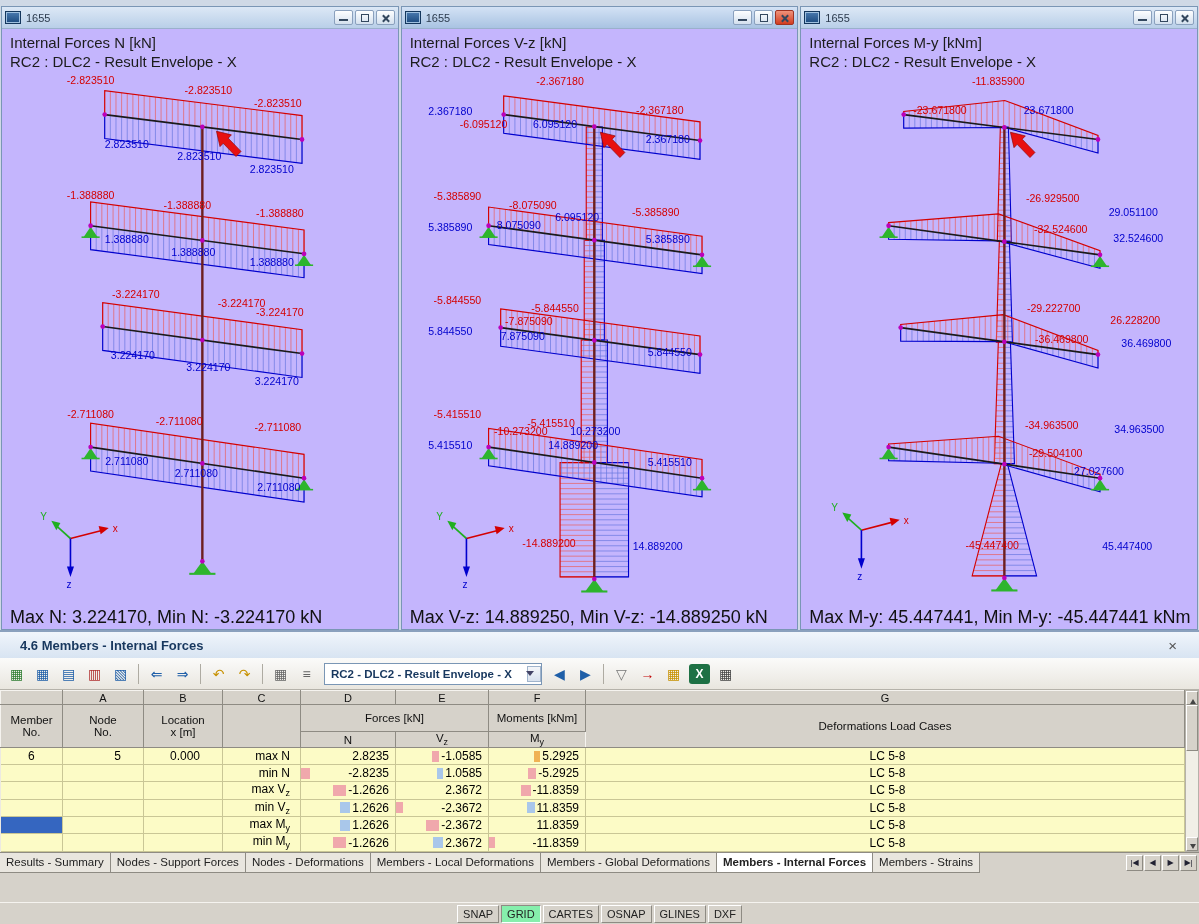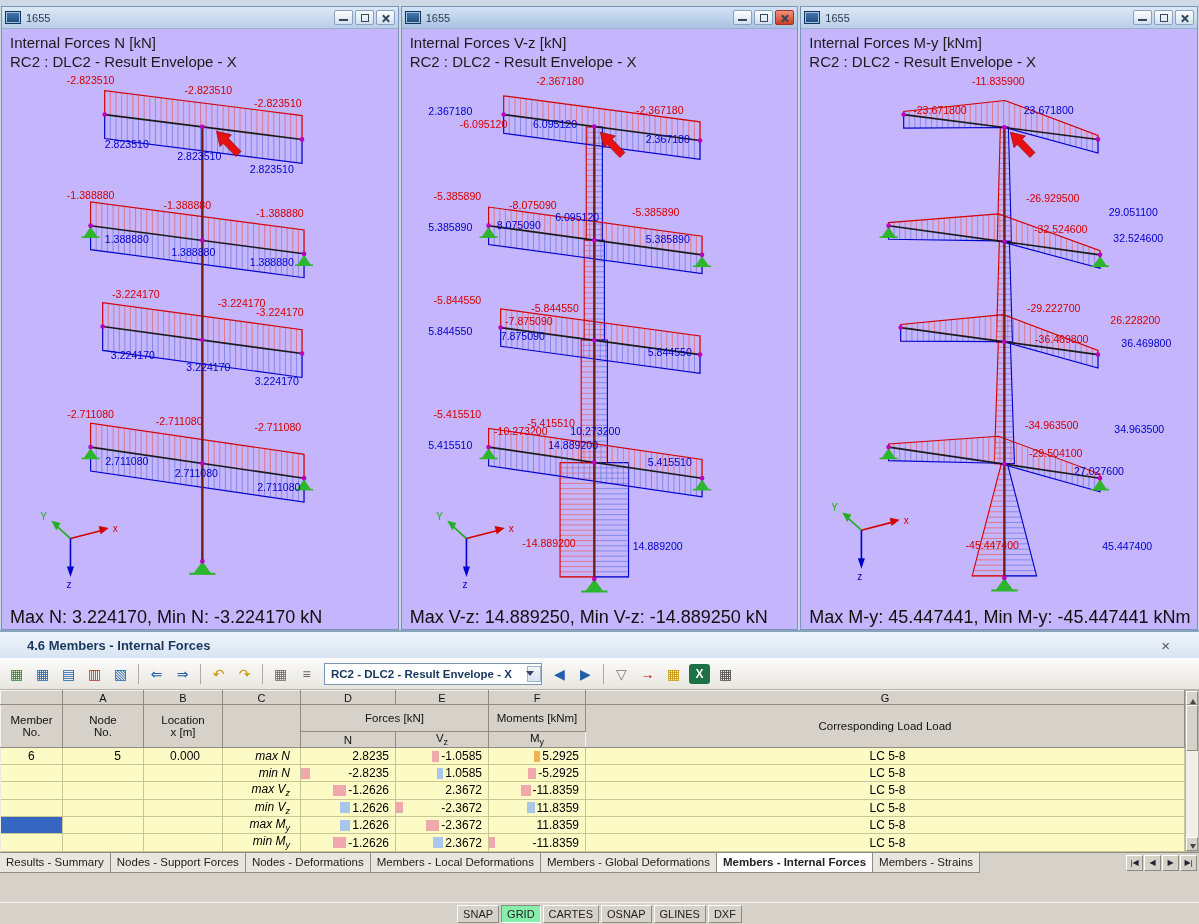--- a/index.html
+++ b/index.html
@@ -23,21 +23,21 @@
   .tbtn.close-active{background:linear-gradient(#f0937b,#d23c1f);border-color:#a03322;}
   .win-head{padding:5px 8px 0 8px;flex:0 0 44px;}
   .win-head .h1,.win-head .h2{font-size:15px;color:#1c1c1c;line-height:1.25;}
   .canvas{flex:1;position:relative;min-height:0;}
   .canvas svg{position:absolute;inset:0;width:100%;height:100%;}
   svg text{font-family:"Liberation Sans",sans-serif;}
   .win-status{font-size:18px;color:#111;padding:2px 8px 5px;flex:0 0 24px;white-space:nowrap;overflow:hidden;}
 
   
   .panel{height:244px;background:#ece9e2;border-top:2px solid #8aa0bd;}
-  .panel-header{height:26px;background:linear-gradient(#f0f5fb,#d8e4f2);display:flex;align-items:center;padding:0 27px;}
+  .panel-header{height:26px;background:linear-gradient(#f0f5fb,#d8e4f2);display:flex;align-items:center;padding:0 20px;}
   .panel-title{font-size:13px;font-weight:bold;color:#17375e;flex:1;}
   .panel-close{color:#555;font-size:15px;line-height:1;cursor:default;padding:0 2px;}
   .toolbar{height:32px;display:flex;align-items:center;padding:2px 4px;background:linear-gradient(#fbfbfa,#e9e6df);border-bottom:1px solid #b5b2aa;gap:1px;}
   .tb-btn{width:25px;height:24px;display:flex;align-items:center;justify-content:center;font-size:14px;border:1px solid transparent;border-radius:2px;}
   .tb-btn.tb-solid{width:21px;height:20px;border-radius:3px;font-weight:bold;font-size:12px;margin:0 2px;}
   .tb-sep{width:1px;height:20px;background:#aeaba2;margin:0 4px;}
   .combo{width:218px;height:22px;border:1px solid #7a96b5;background:#fff;display:flex;align-items:center;padding:0 0 0 6px;margin:0 4px;}
   .combo-val{flex:1;font-size:11.5px;font-weight:bold;color:#17375e;white-space:nowrap;overflow:hidden;}
   .combo-arrow{width:14px;height:16px;background:linear-gradient(#f4f6f9,#d9e2ee);border:1px solid #a0b4cc;display:flex;align-items:center;justify-content:center;}
   .combo-arrow::after{content:"";border:4px solid transparent;border-top:5px solid #44engined;}
@@ -48,21 +48,21 @@
   table.grid{border-collapse:collapse;width:calc(100% - 14px);table-layout:fixed;}
   table.grid th{font-weight:normal;font-size:11.5px;color:#111;background:#d6d2ca;border:1px solid;border-color:#f5f3ef #8e8b83 #8e8b83 #f5f3ef;text-align:center;}
   tr.letters th{height:14px;font-size:11px;}
   th.letter-sel{background:#f0b45e;}
   tr.hdr th{height:27px;line-height:1.1;}
   tr.sub th{height:14px;}
   table.grid td{height:17px;font-size:12px;background:#fcfbc6;border-right:1px solid #c9c696;border-bottom:1px solid #c9c696;white-space:nowrap;overflow:hidden;}
   td.c-member{background:#d6d2ca;border-right:1px solid #96938b;border-bottom:1px solid #96938b;text-align:center;font-size:11.5px;}
   td.c-member.c-sel{background:#3566c0;}
   td.c-plain{text-align:right;padding-right:22px;}
-  td.c-label{background:#d6d2ca;border-right:1px solid #96938b;border-bottom:1px solid #96938b;text-align:right;padding-right:10px;font-size:11.5px;font-style:italic;}
+  td.c-label{background:#d6d2ca;border-right:1px solid #96938b;border-bottom:1px solid #96938b;text-align:right;padding-right:10px;font-size:11.5px;}
   td.c-label sub,th sub{font-size:9px;}
   td.c-val{padding:0 6px 0 2px;}
   td.c-val .cell-inner{display:flex;align-items:center;justify-content:flex-end;height:100%;}
   td.c-val .bar{display:inline-block;height:11px;margin-right:2px;flex:0 0 auto;}
   td.c-val .val{text-align:right;}
   td.c-val .val.bold{font-weight:normal;margin-left:36px;}
   td.c-lc{text-align:center;padding-left:5px;}
 
   
   .vscroll{position:absolute;top:0;right:0;bottom:0;width:14px;background:#f1efe7;border:1px solid #b5b2aa;display:flex;flex-direction:column;}
@@ -1796,21 +1796,21 @@
             <th class="">F</th>
             <th class="">G</th>
           </tr>
         <tr class="hdr">
           <th rowspan="2"><span>Member</span><br><span>No.</span></th>
           <th rowspan="2"><span>Node</span><br><span>No.</span></th>
           <th rowspan="2"><span>Location</span><br><span>x [m]</span></th>
           <th rowspan="2"></th>
           <th colspan="2">Forces [kN]</th>
           <th>Moments [kNm]</th>
-          <th rowspan="2">Corresponding Load Load</th>
+          <th rowspan="2">Deformations Load Cases</th>
         </tr>
         <tr class="sub">
           <th>N</th>
           <th><span>V</span><sub>z</sub></th>
           <th><span>M</span><sub>y</sub></th>
         </tr>
       </thead>
       <tbody id="table-body">
           <tr>
             <td class="c-member">6</td>

